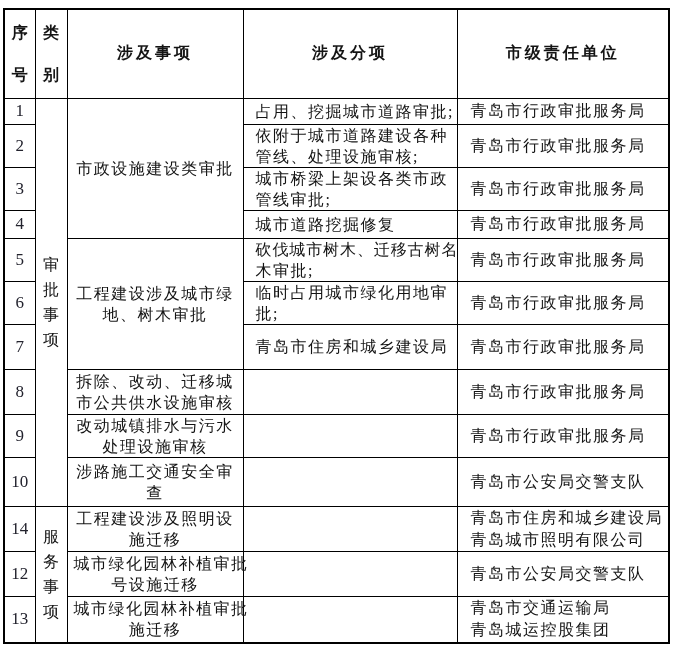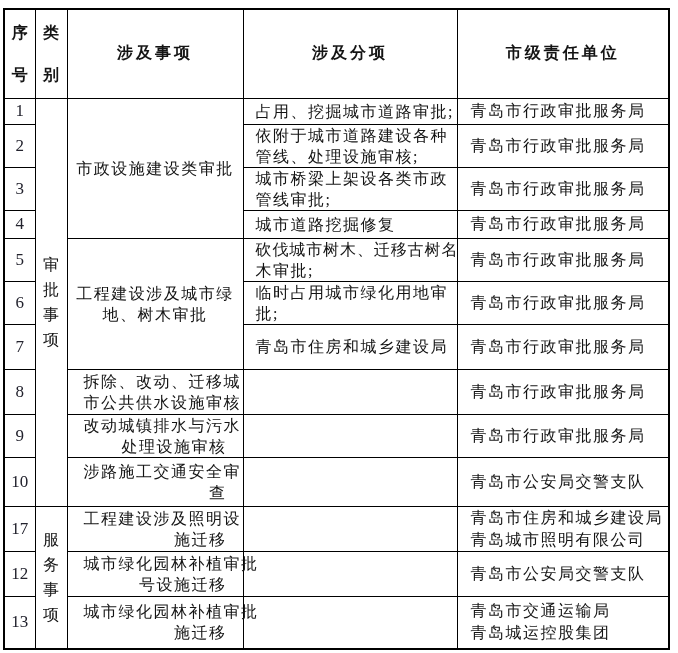--- a/index.html
+++ b/index.html
@@ -24,21 +24,21 @@
   }
   
   td.hd { font-weight:bold; text-align:center; letter-spacing:3px; }
   td.hd .vch { display:block; line-height:42px; letter-spacing:0; }
   
   td.no { text-align:center; font-size:17px; letter-spacing:0; color:#23232e; }
   
   td.cat { text-align:center; }
   td.cat .vch { display:block; line-height:25px; letter-spacing:0; }
   
-  td.m  { padding:0 16px; text-align:right; }
+  td.m  { padding:0 6px; text-align:center; }
   td.mc { padding:11px 6px; text-align:center; }
   
   td.sub { padding:0 12px; text-align:left; }
   
   td.unit { padding-left:13px; padding-right:5px; text-align:left; }
   .ln { display:block; white-space:nowrap; line-height:21px; }
   td.unit .ln { line-height:22px; }
   .ln.tight { letter-spacing:0.9px; }
 </style>
 </head>
@@ -186,21 +186,21 @@
         <span class="ln">涉路施工交通安全审</span>
         <span class="ln">查</span>
       </td>
       <td class="sub"></td>
       <td class="unit">
         <span class="ln">青岛市公安局交警支队</span>
       </td>
     </tr>
 
     <tr style="height:45px">
-      <td class="no">17</td>
+      <td class="no">14</td>
       <td class="cat" rowspan="3">
         <span class="vch">服</span>
         <span class="vch">务</span>
         <span class="vch">事</span>
         <span class="vch">项</span>
       </td>
       <td class="m">
         <span class="ln">工程建设涉及照明设</span>
         <span class="ln">施迁移</span>
       </td>
@@ -216,21 +216,21 @@
       <td class="m">
         <span class="ln">城市绿化园林补植审批</span>
         <span class="ln">号设施迁移</span>
       </td>
       <td class="sub"></td>
       <td class="unit">
         <span class="ln">青岛市公安局交警支队</span>
       </td>
     </tr>
 
-    <tr style="height:53px">
+    <tr style="height:47px">
       <td class="no">13</td>
       <td class="m">
         <span class="ln">城市绿化园林补植审批</span>
         <span class="ln">施迁移</span>
       </td>
       <td class="sub"></td>
       <td class="unit">
         <span class="ln">青岛市交通运输局</span>
         <span class="ln">青岛城运控股集团</span>
       </td>

